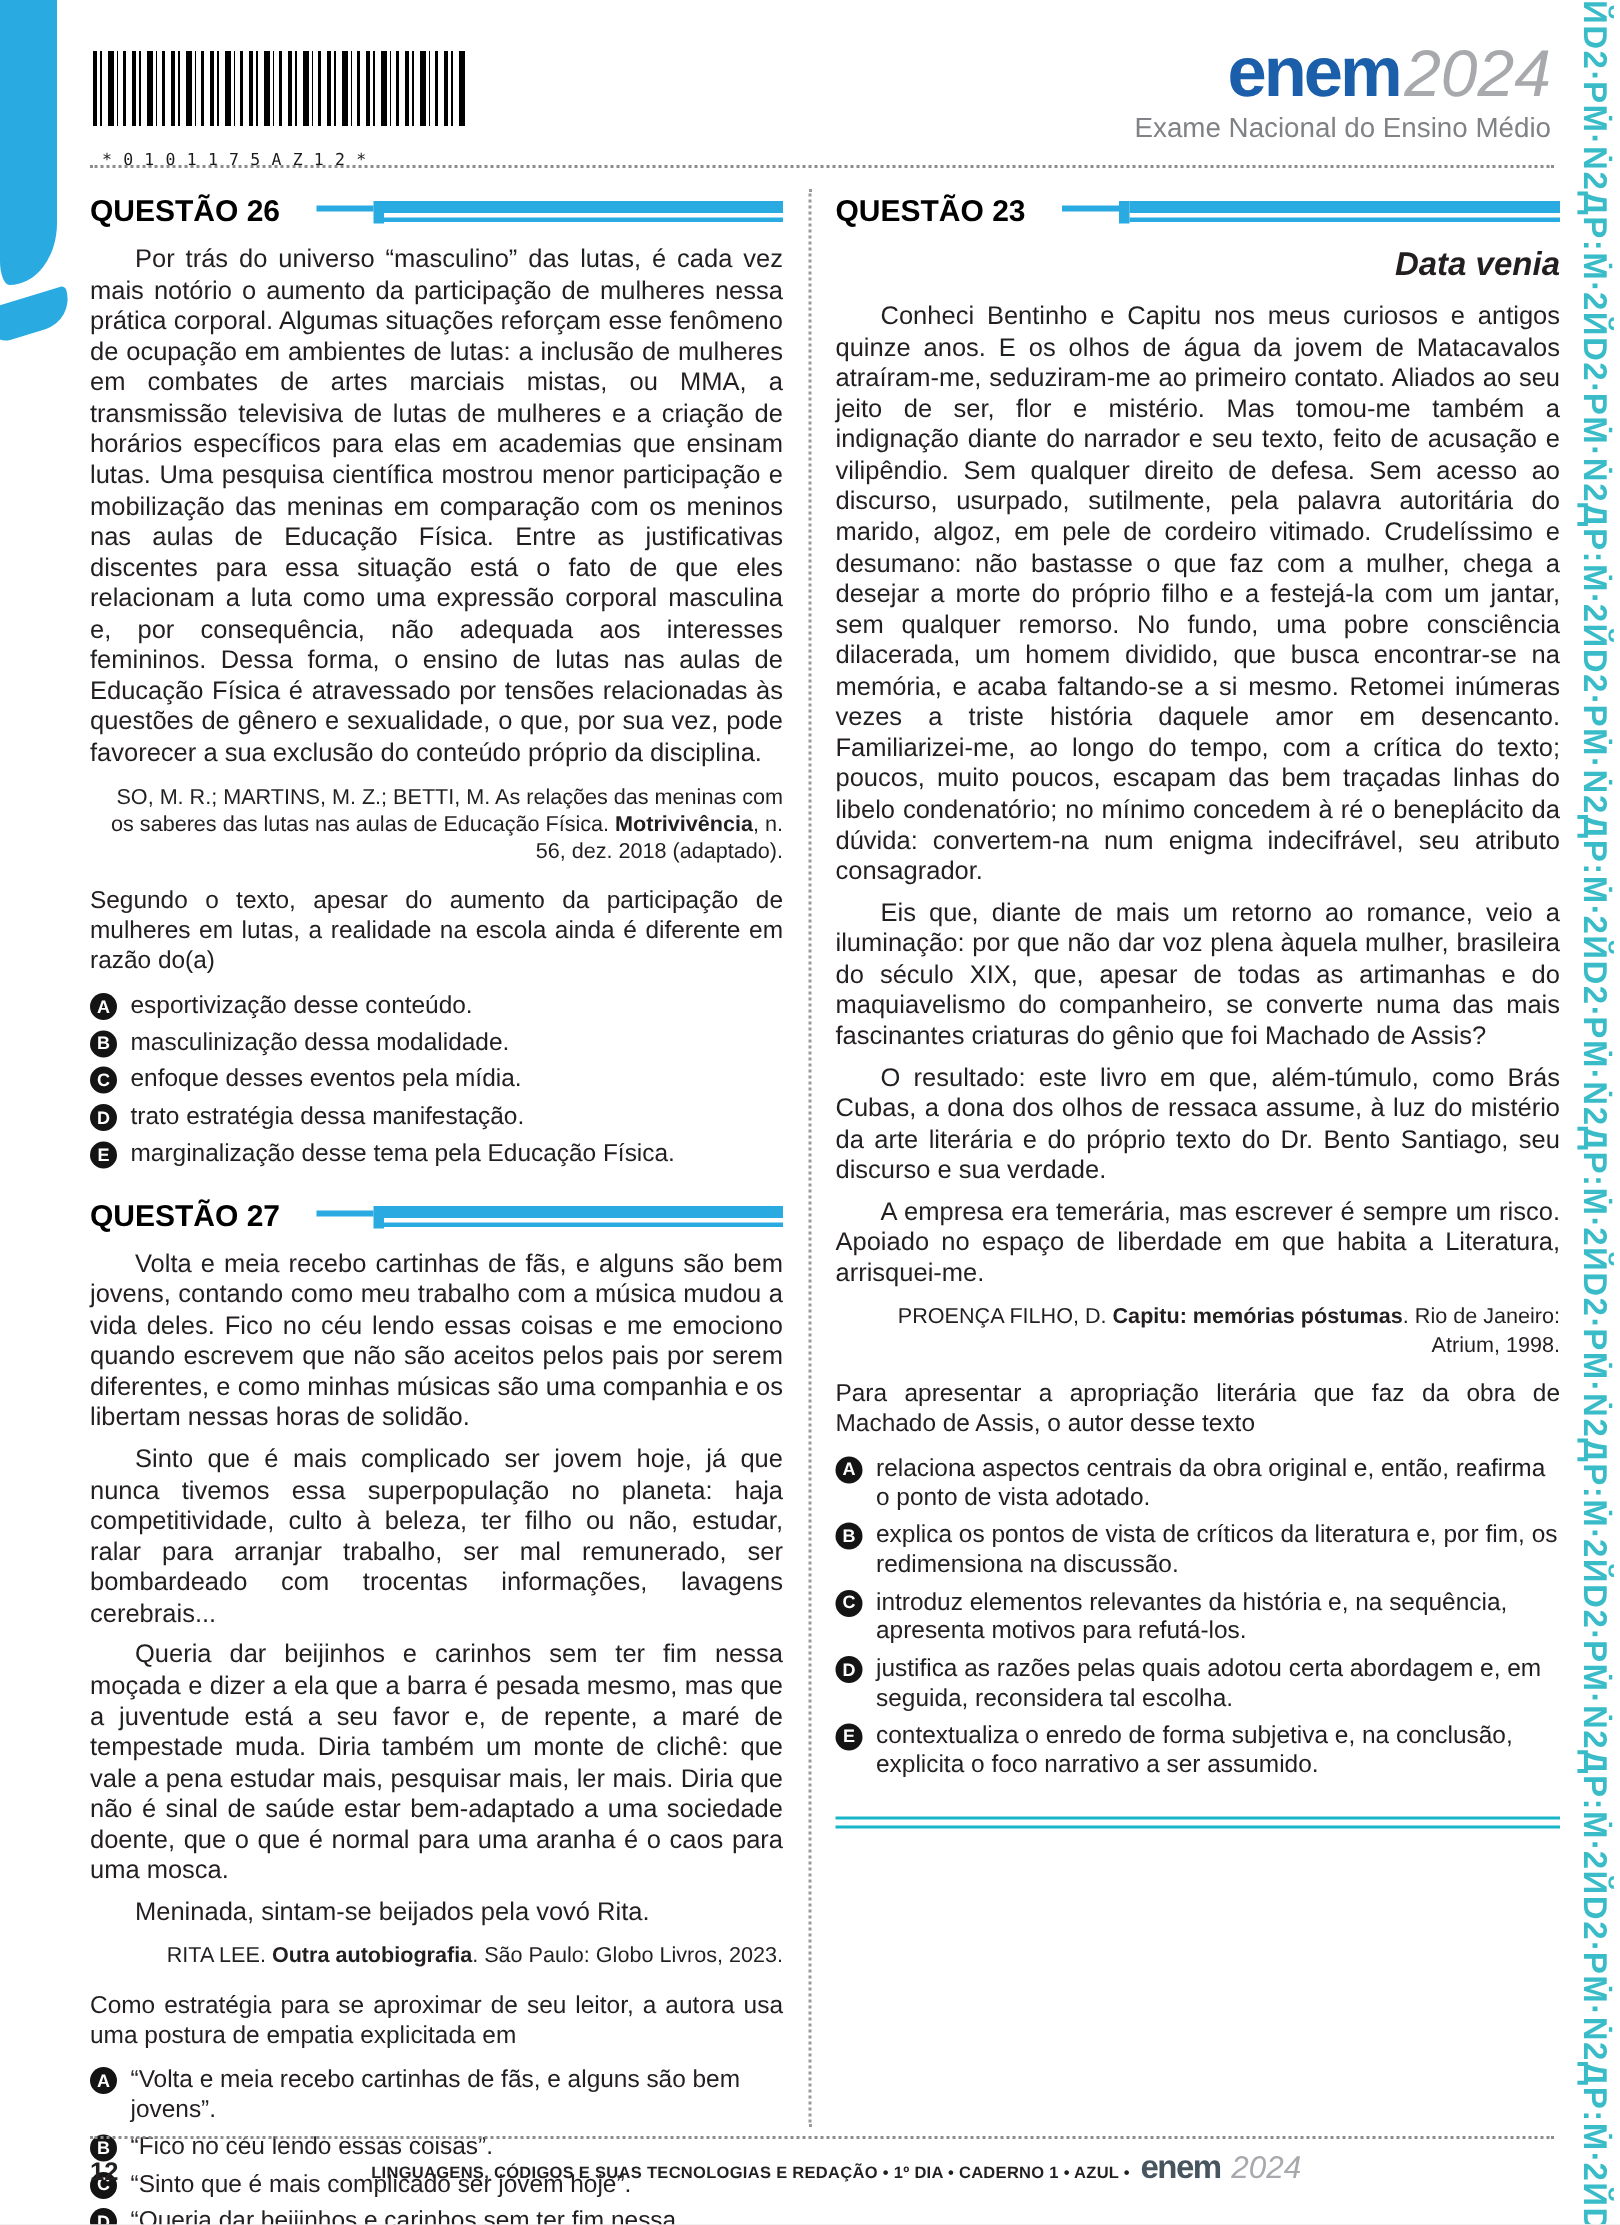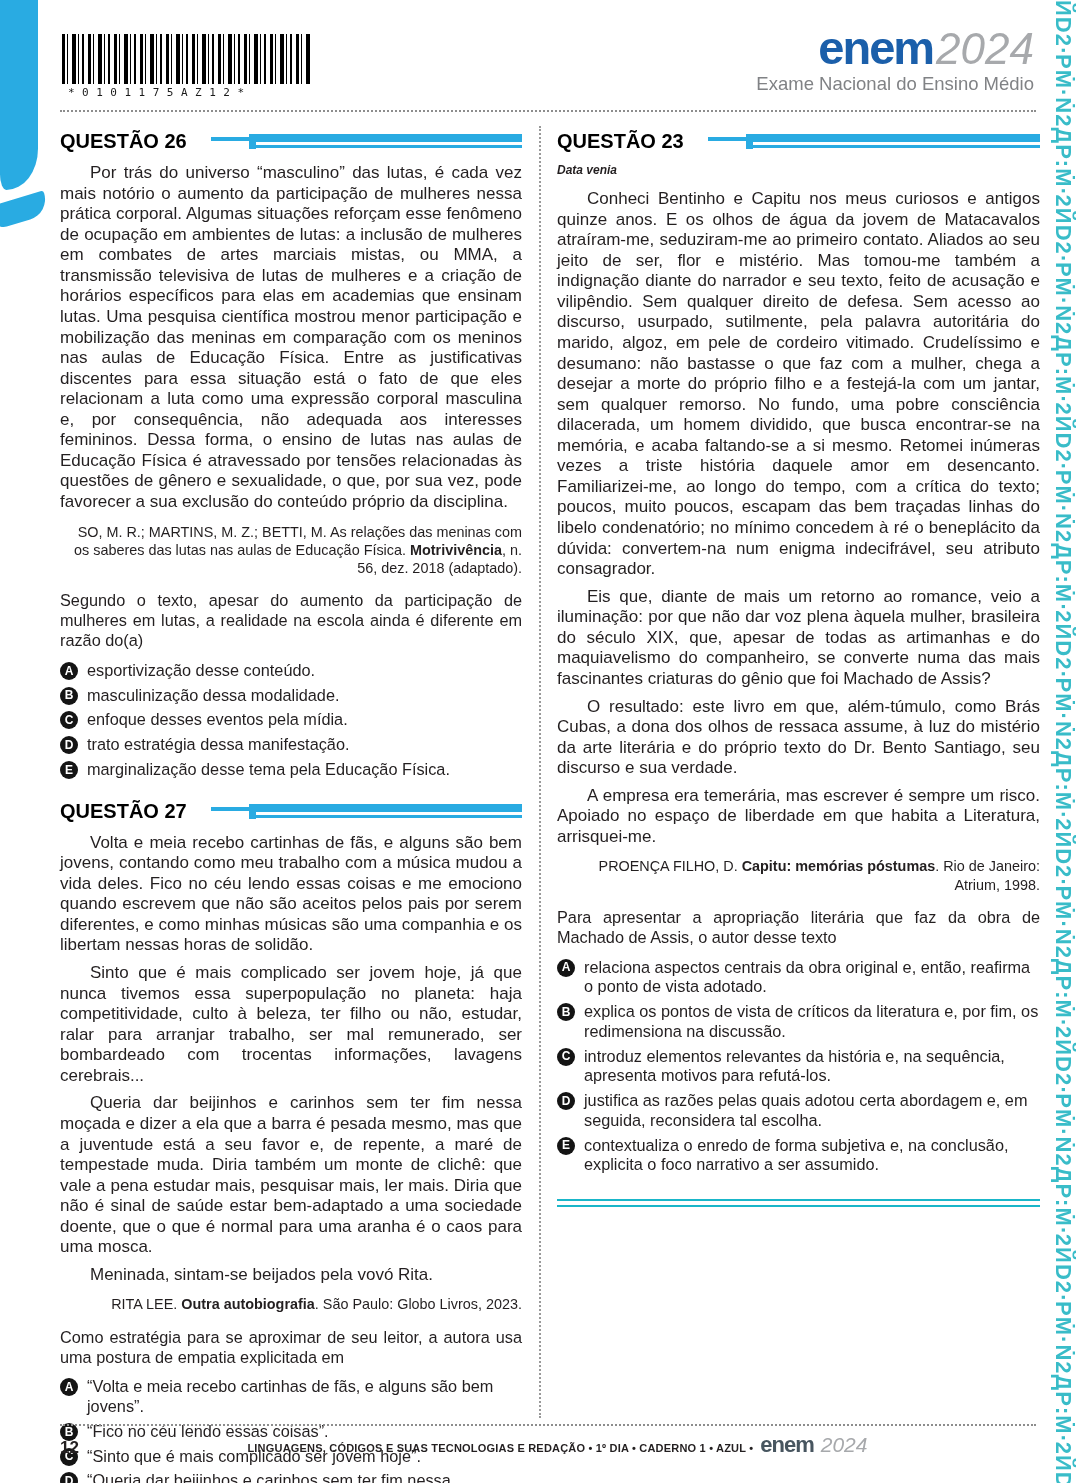--- a/index.html
+++ b/index.html
@@ -20,41 +20,41 @@
     border-bottom-right-radius:40px 52px;border-bottom-left-radius:8px 20px;}
   .blue-stripe{position:absolute;left:-8px;top:198px;width:56px;height:24px;background:#29ABE2;
     border-radius:4px 4px 28px 14px;transform:rotate(-17deg);}
   
   .barcode-wrap{position:absolute;left:62px;top:34px;}
   .barcode{width:250px;height:50px;
     background:repeating-linear-gradient(90deg,
       #000 0 3px,#fff 3px 5px,#000 5px 6px,#fff 6px 10px,#000 10px 14px,
       #fff 14px 16px,#000 16px 17px,#fff 17px 20px,#000 20px 22px,#fff 22px 26px);}
   .barcode-label{font-family:"DejaVu Sans Mono",monospace;font-size:11px;letter-spacing:7.5px;
-    margin-top:2px;padding-left:6px;color:#1a1a1a;}
+    margin-top:16px;padding-left:6px;color:#1a1a1a;}
   .logo-wrap{position:absolute;right:46px;top:24px;text-align:right;}
   .logo-row{display:flex;align-items:baseline;justify-content:flex-end;}
   .logo-enem{font-size:47px;font-weight:bold;color:#1B5FAA;letter-spacing:-2px;line-height:1;}
   .logo-year{font-size:44px;font-style:italic;color:#A7A9AC;line-height:1;margin-left:3px;}
   .logo-sub{font-size:18.5px;color:#808285;margin-top:2px;}
   .rule-top{position:absolute;left:60px;right:44px;top:110px;border-top:2px dotted #8D8D8D;}
   .rule-bottom{position:absolute;left:60px;right:44px;top:1424px;border-top:2px dotted #8D8D8D;}
   .col-divider{position:absolute;left:539px;top:126px;height:1292px;border-left:2px dotted #999;}
   
   .col-left{position:absolute;left:60px;top:124px;width:462px;}
   .col-right{position:absolute;left:557px;top:124px;width:483px;}
   
   .q-header{display:flex;align-items:center;gap:24px;margin:6px 0 10px;}
   .q-title{font-size:20px;font-weight:bold;color:#000;white-space:nowrap;}
   .qbar{flex:1;height:15px;position:relative;}
   .qbar-thin-left{position:absolute;left:0;top:3px;width:38px;height:4px;background:#29ABE2;}
   .qbar-tick{position:absolute;left:38px;top:0;width:7px;height:15px;background:#29ABE2;}
   .qbar-thick{position:absolute;left:45px;right:0;top:0;height:8px;background:#29ABE2;}
   .qbar-bottom{position:absolute;left:45px;right:0;top:11px;height:3px;background:#29ABE2;}
-  .passage-title{text-align:left;font-weight:bold;font-style:italic;font-size:12px;margin:8px 0 12px;}
+  .passage-title{text-align:right;font-weight:bold;font-style:italic;font-size:22px;margin:8px 0 12px;}
   p.body{font-size:17px;line-height:1.21;text-align:justify;margin:0 0 7px;text-indent:30px;}
   .source{font-size:14.4px;line-height:1.27;text-align:right;margin:10px 0 14px;}
   .command{font-size:16.3px;line-height:1.22;text-align:justify;margin:14px 0 10px;}
   .options{margin:0;padding:0;list-style:none;}
   .option{display:flex;gap:9px;margin:5px 0;font-size:16.3px;line-height:1.21;align-items:flex-start;}
   .opt-badge{flex:0 0 auto;width:18px;height:18px;border-radius:50%;background:#141414;color:#fff;
     font-size:12px;font-weight:bold;display:flex;align-items:center;justify-content:center;margin-top:1px;}
   .opt-text{flex:1;}
   .teal-rule{margin-top:24px;height:4px;border-top:2.5px solid #19B6C9;border-bottom:2.5px solid #19B6C9;}
   

